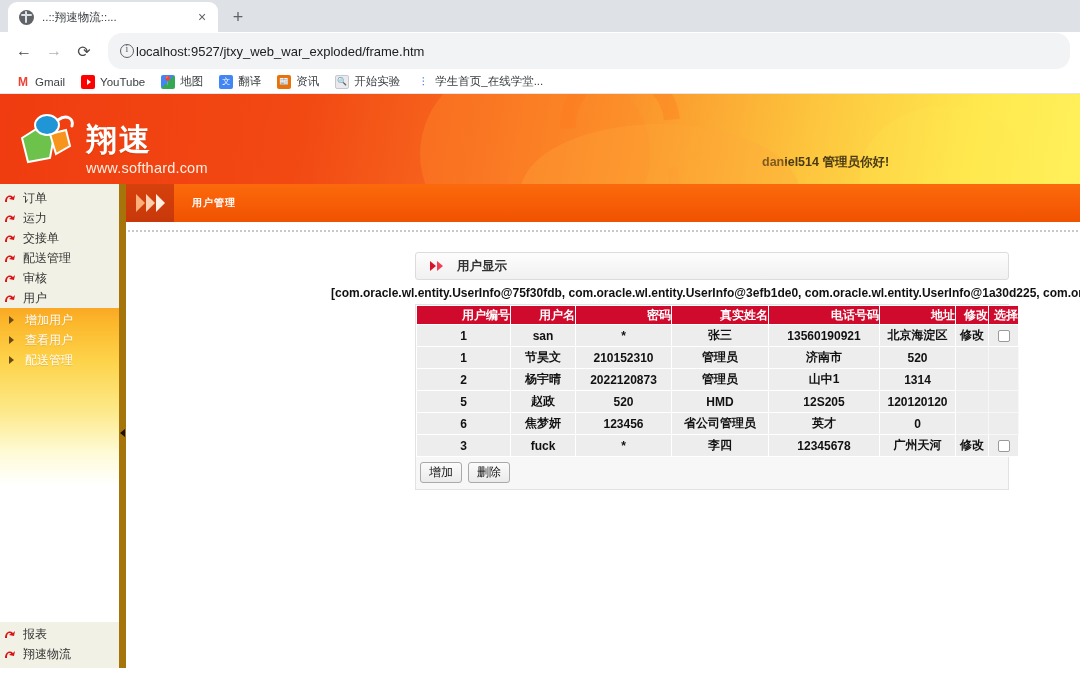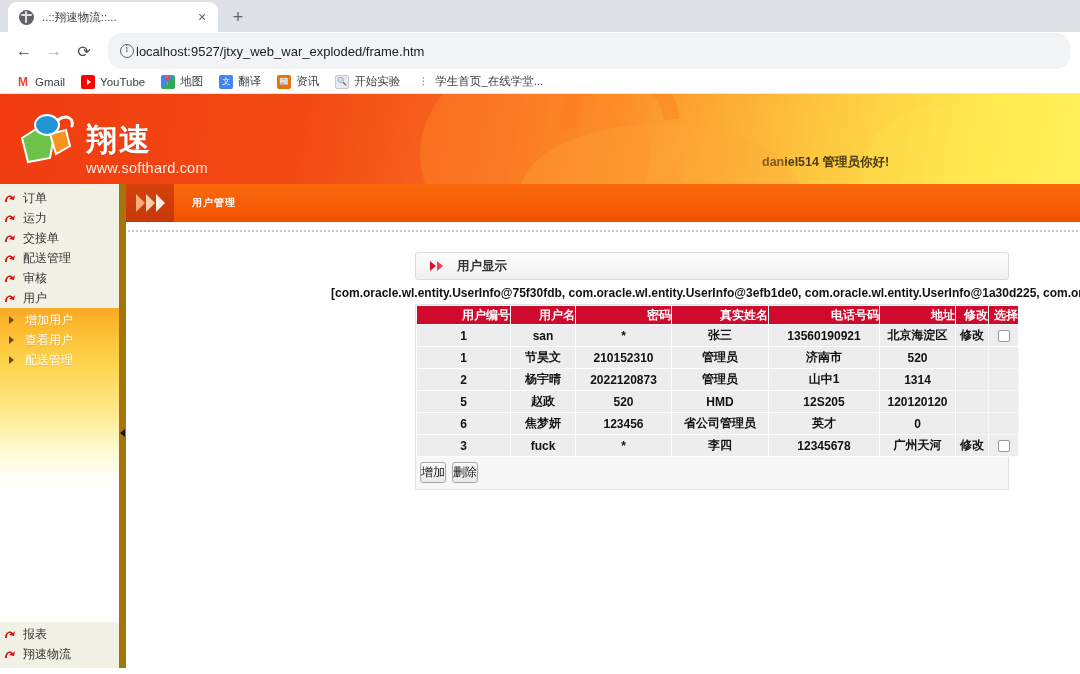--- a/index.html
+++ b/index.html
@@ -302,21 +302,21 @@
   .cb {
     width: 12px; height: 12px; display: inline-block;
     border: 1px solid #9a9a9a; background: #fff; border-radius: 2px;
     vertical-align: middle;
   }
   .btn-row { padding: 5px 4px 6px 4px; display: flex; gap: 6px; background: #f7f7f7; }
   .btn {
     font-size: 12px; color: #111;
     background: linear-gradient(180deg,#fbfbfb 0%, #eaeaea 100%);
     border: 1px solid #a9a9a9; border-radius: 3px;
-    padding: 2px 0; line-height: 1.25;
+    padding: 2px 8px; line-height: 1.25;
   }
 </style>
 </head>
 <body>
 
 <div class="browser-chrome">
 
   <div class="tabstrip">
     <div class="tab">
       <span class="tab-favicon"></span>

